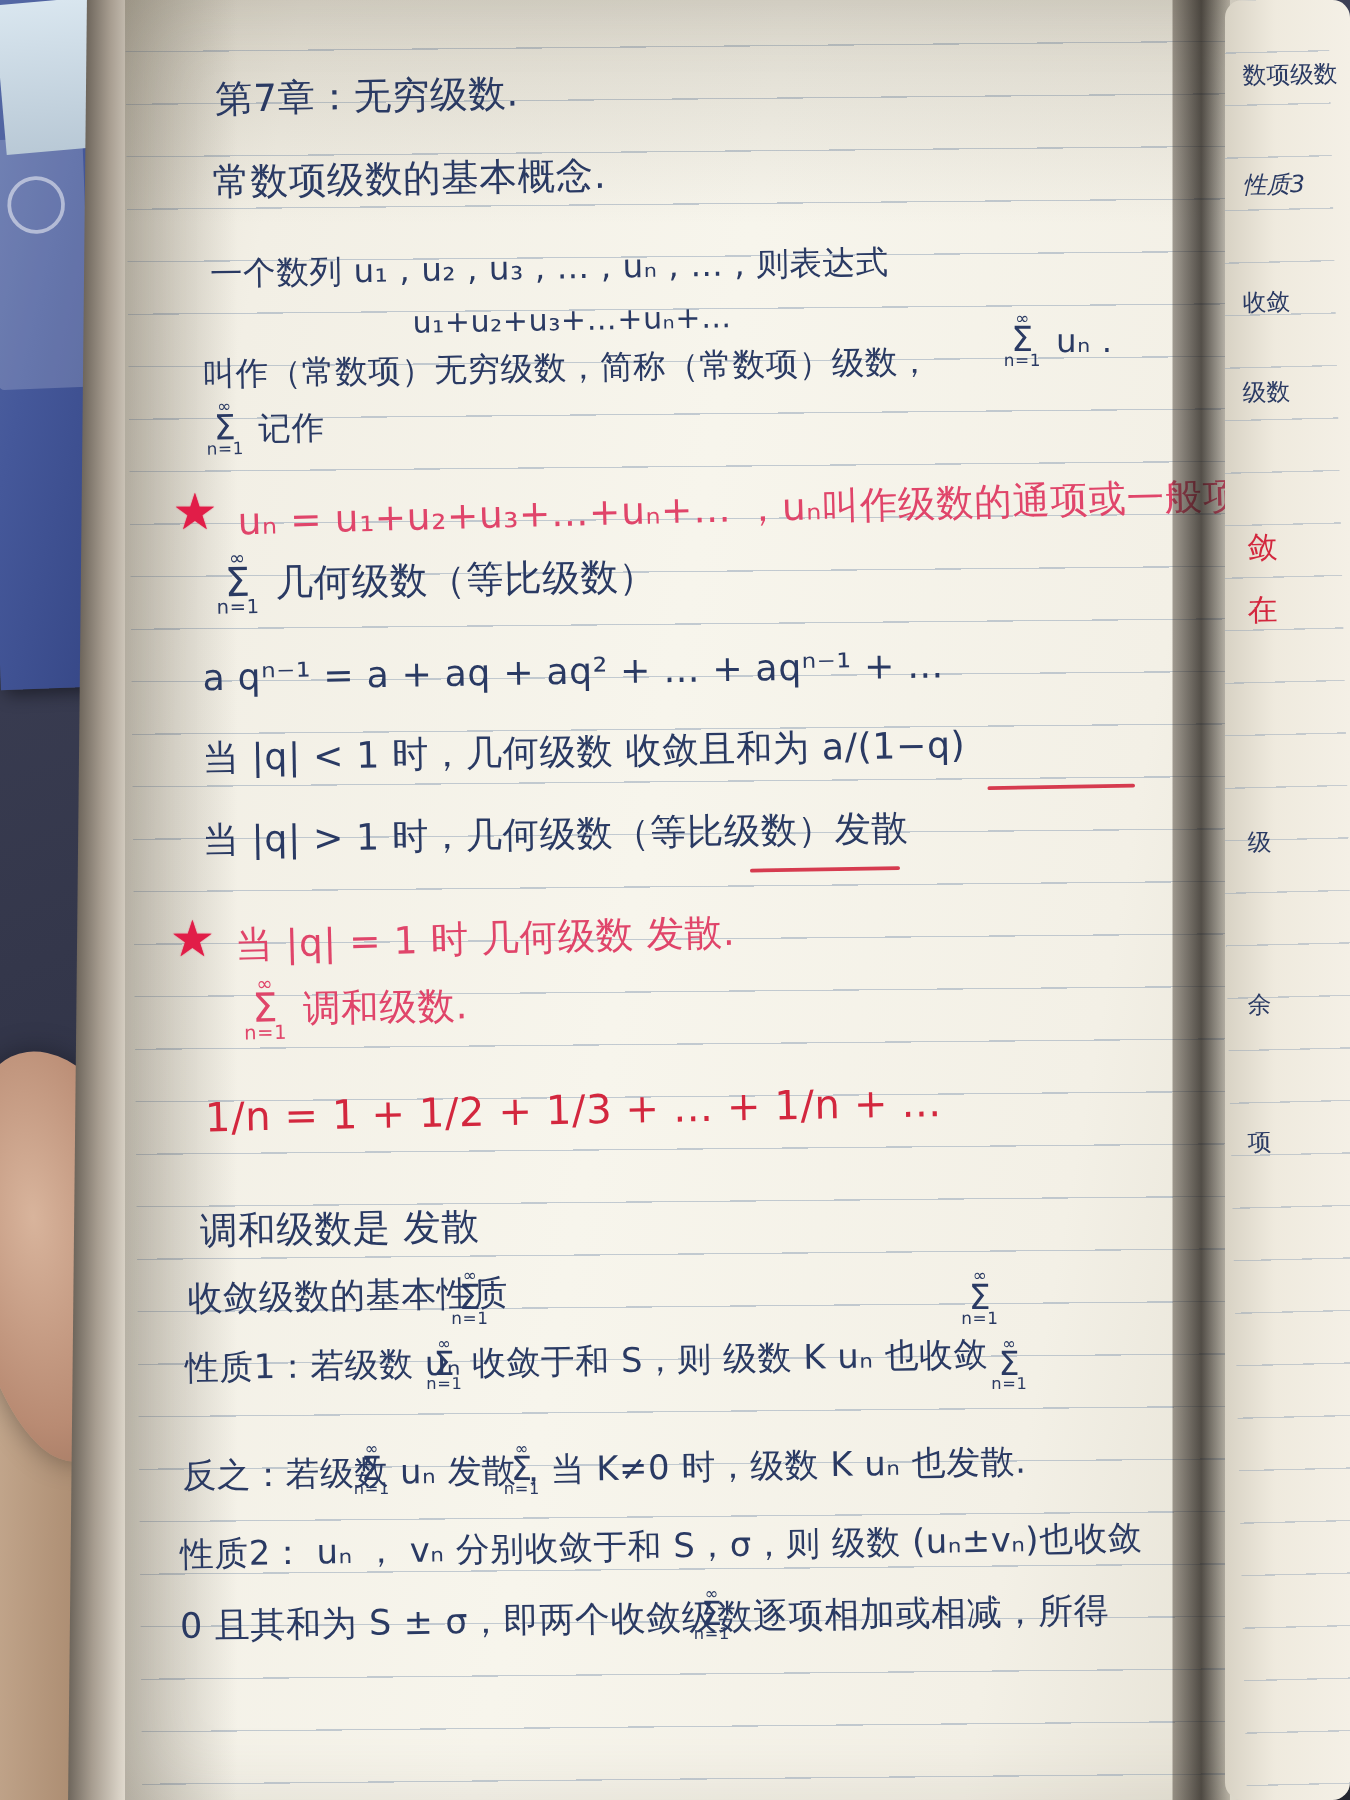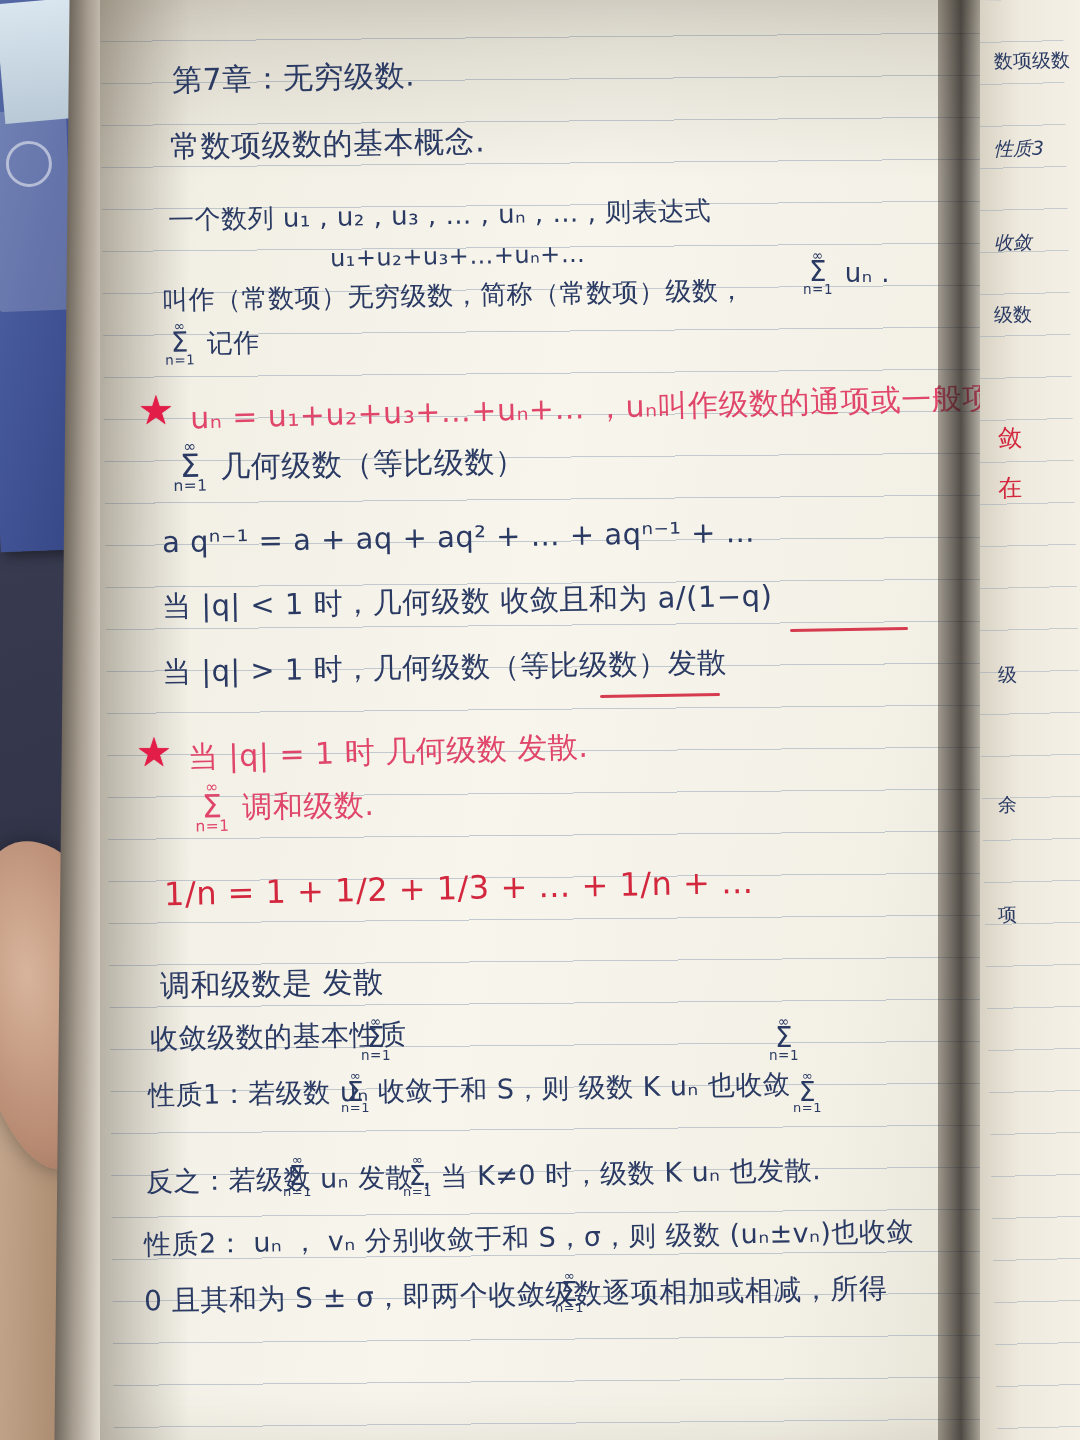--- a/index.html
+++ b/index.html
@@ -123,20 +123,21 @@
   .gutter {
     position: absolute;
     left: 938px; top: 0; width: 46px; height: 1440px;
     background: linear-gradient(90deg, rgba(60,50,40,.45), rgba(30,25,20,.75), rgba(80,70,55,.25));
   }
   .page-right {
     position: absolute;
     left: 980px; top: 0; width: 100px; height: 1440px;
     background: linear-gradient(90deg, #d8d2c4 0%, #efeade 40%, #f4f0e6 100%);
     overflow: hidden;
+    border-radius: 14px;
   }
   .page-right .rules {
     position: absolute; inset: 0;
     background-image: repeating-linear-gradient(
         to bottom,
         rgba(0,0,0,0) 0px,
         rgba(0,0,0,0) 41px,
         rgba(130,150,175,.40) 41px,
         rgba(130,150,175,.40) 42px);
     transform: rotate(-1.4deg);
@@ -340,21 +341,21 @@
       </span>
     </div>
   </div>
 
   <div class="gutter"></div>
 
   <div class="page-right">
     <div class="rules"></div>
     <div class="side-text" style="left:14px; top:46px;">数项级数</div>
     <div class="side-text" style="left:14px; top:134px;font-style:italic;">性质3</div>
-    <div class="side-text" style="left:14px; top:228px;font-style:italic;">收敛</div>
+    <div class="side-text" style="left:14px; top:228px;">收敛</div>
     <div class="side-text" style="left:14px; top:300px;">级数</div>
     <div class="side-text side-red" style="left:18px; top:420px; font-size:24px;">敛</div>
     <div class="side-text side-red" style="left:18px; top:470px; font-size:24px;">在</div>
     <div class="side-text" style="left:18px; top:660px;">级</div>
     <div class="side-text" style="left:18px; top:790px;">余</div>
     <div class="side-text" style="left:18px; top:900px;">项</div>
   </div>
 
 </div>
 

